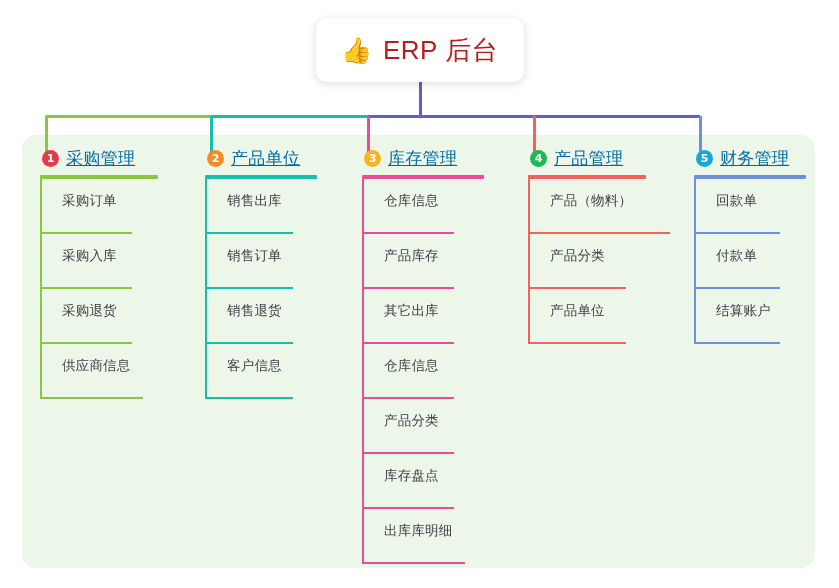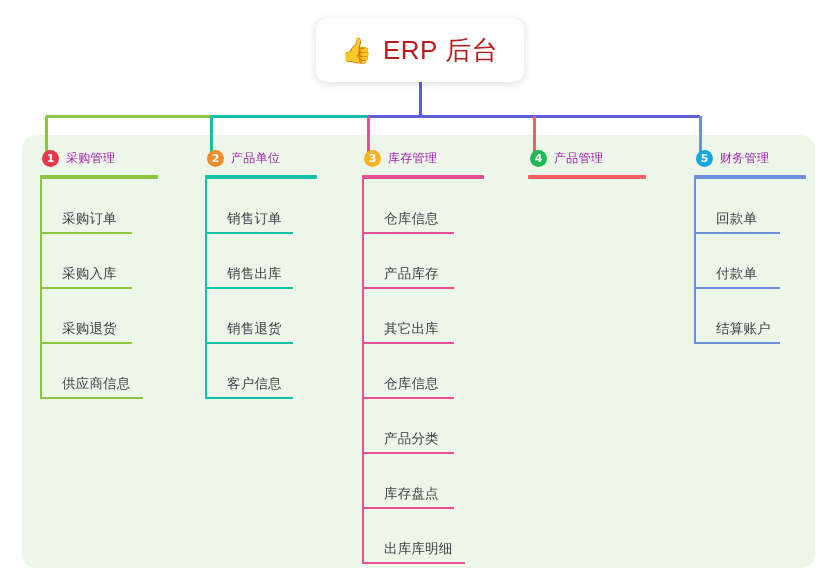--- a/index.html
+++ b/index.html
@@ -90,24 +90,25 @@
     border-radius: 50%;
     color: #ffffff;
     font-size: 11px;
     line-height: 17px;
     text-align: center;
     font-weight: bold;
     flex: none;
     font-family: "DejaVu Sans", sans-serif;
   }
   .col-title {
-    font-size: 12px;
-    color: #a21caf;
+    font-size: 17px;
+    color: #0369a1;
     white-space: nowrap;
     letter-spacing: 0.3px;
+    text-decoration: underline;
   }
   .col-header-rule {
     height: 4px;
     margin-top: 5px;
     border-radius: 1px;
   }
 
   .items {
     position: relative;
     margin-top: 0px;
@@ -120,21 +121,21 @@
   .item-stem {
     position: absolute;
     left: 0px;
     top: 0px;
     width: 2px;
     height: 55px;
   }
   .item-label {
     position: absolute;
     left: 22px;
-    bottom: 6px;
+    bottom: 24px;
     font-size: 13.5px;
     color: #3b3f45;
     white-space: nowrap;
     letter-spacing: 0.2px;
   }
   .item-rule {
     position: absolute;
     left: 0px;
     bottom: 0px;
     height: 2px;
@@ -199,26 +200,26 @@
       </div>
       <div class="column" style="left: 205px;">
         <div class="col-header">
           <span class="badge" style="background: rgb(242, 140, 40);">2</span>
           <span class="col-title">产品单位</span>
         </div>
         <div class="col-header-rule" style="width: 112px; background: rgb(22, 191, 168);"></div>
         <div class="items">
           <div class="item">
             <div class="item-stem" style="background: rgb(22, 191, 168);"></div>
+            <div class="item-label">销售出库</div>
+            <div class="item-rule" style="width: 88px; background: rgb(22, 191, 168);"></div>
+          </div>
+          <div class="item">
+            <div class="item-stem" style="background: rgb(22, 191, 168);"></div>
             <div class="item-label">销售订单</div>
-            <div class="item-rule" style="width: 88px; background: rgb(22, 191, 168);"></div>
-          </div>
-          <div class="item">
-            <div class="item-stem" style="background: rgb(22, 191, 168);"></div>
-            <div class="item-label">销售出库</div>
             <div class="item-rule" style="width: 88px; background: rgb(22, 191, 168);"></div>
           </div>
           <div class="item">
             <div class="item-stem" style="background: rgb(22, 191, 168);"></div>
             <div class="item-label">销售退货</div>
             <div class="item-rule" style="width: 88px; background: rgb(22, 191, 168);"></div>
           </div>
           <div class="item">
             <div class="item-stem" style="background: rgb(22, 191, 168);"></div>
             <div class="item-label">客户信息</div>
@@ -269,20 +270,37 @@
             <div class="item-rule" style="width: 103px; background: rgb(234, 77, 148);"></div>
           </div>
         </div>
       </div>
       <div class="column" style="left: 528px;">
         <div class="col-header">
           <span class="badge" style="background: rgb(29, 185, 84);">4</span>
           <span class="col-title">产品管理</span>
         </div>
         <div class="col-header-rule" style="width: 118px; background: rgb(244, 96, 93);"></div>
+        <div class="items">
+          <div class="item">
+            <div class="item-stem" style="background: rgb(244, 96, 93);"></div>
+            <div class="item-label">产品（物料）</div>
+            <div class="item-rule" style="width: 142px; background: rgb(244, 96, 93);"></div>
+          </div>
+          <div class="item">
+            <div class="item-stem" style="background: rgb(244, 96, 93);"></div>
+            <div class="item-label">产品分类</div>
+            <div class="item-rule" style="width: 98px; background: rgb(244, 96, 93);"></div>
+          </div>
+          <div class="item">
+            <div class="item-stem" style="background: rgb(244, 96, 93);"></div>
+            <div class="item-label">产品单位</div>
+            <div class="item-rule" style="width: 98px; background: rgb(244, 96, 93);"></div>
+          </div>
+        </div>
       </div>
       <div class="column" style="left: 694px;">
         <div class="col-header">
           <span class="badge" style="background: rgb(23, 167, 224);">5</span>
           <span class="col-title">财务管理</span>
         </div>
         <div class="col-header-rule" style="width: 112px; background: rgb(108, 143, 224);"></div>
         <div class="items">
           <div class="item">
             <div class="item-stem" style="background: rgb(108, 143, 224);"></div>

